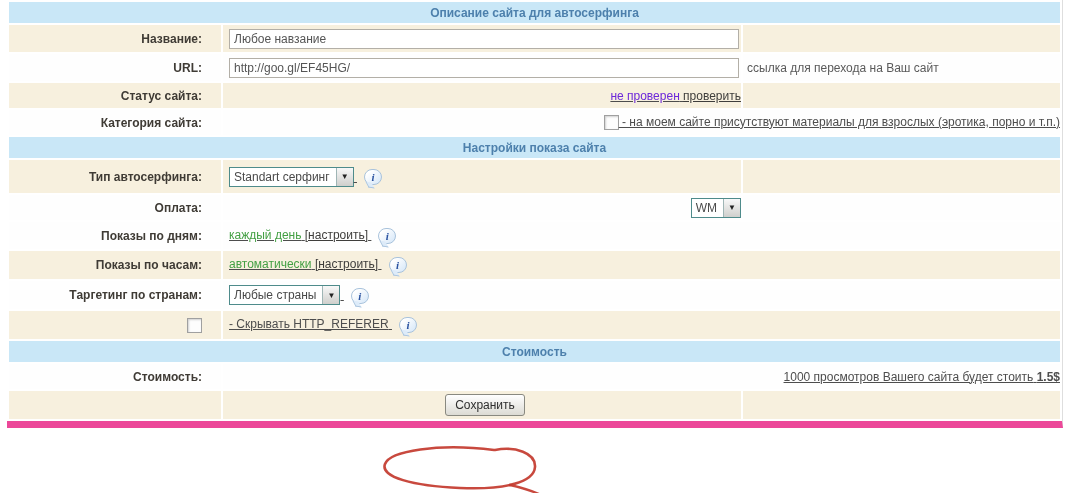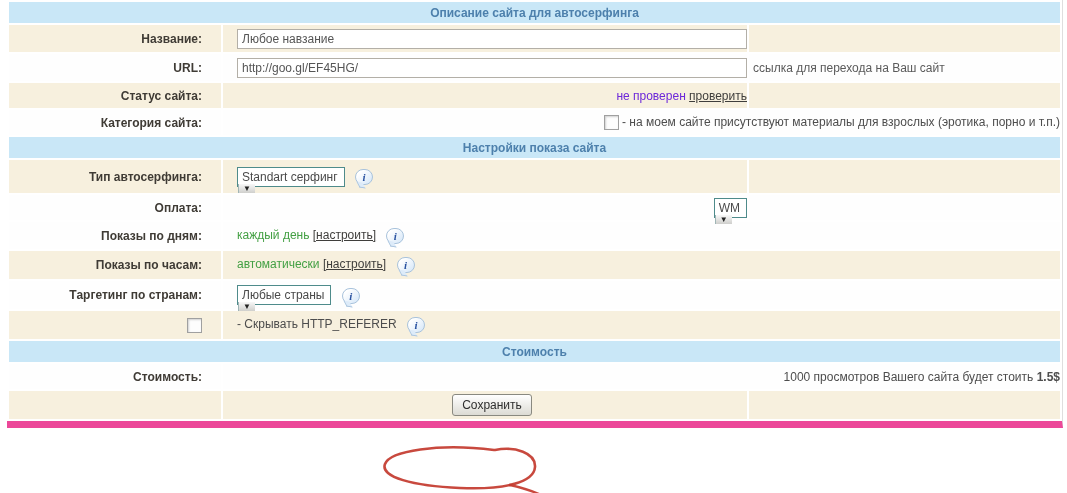--- a/index.html
+++ b/index.html
@@ -9,39 +9,39 @@
 
   .page-title { color:#2e74ad; font-size:15px; font-weight:bold; padding:6px 0 6px 8px; letter-spacing:.2px; }
 
   table.form { border-collapse:separate; border-spacing:2px; width:1056px; margin-left:7px;
                border-bottom:7px solid #ec4899; border-right:1px solid #dedede; background:#ffffff; }
   td { vertical-align:middle; font-size:12px; }
 
   tr.sec td { background:#c9e7f7; color:#4d80ac; font-weight:bold; text-align:center; height:21px; }
 
   td.lbl { width:212px; text-align:right; padding-right:19px; font-weight:bold; color:#3f3b35; }
-  td.val { width:518px; padding-left:14px; }
+  td.val { width:518px; padding-left:6px;text-decoration:underline; }
   td.ext { color:#5a5a5a; padding-left:4px; }
 
   tr.beige td { background:#f7f0de; }
   tr.white td { background:#fefefe; }
 
   .h26 td { height:27px; } .h24 td { height:25px;text-align:right; } .h31 td { height:33px; } .h28 td { height:28px; }
 
   input.txt { border:1px solid #b3afa7; background:#fff; color:#555; font-family:"Liberation Sans",sans-serif;
               font-size:12px; height:20px; padding:2px 4px; }
   .w-wide { width:510px; } .w-small { width:58px; }
 
   .red-status { color:#6d28d9; }
   a.plain-link { color:#3f3e3c; text-decoration:underline; cursor:pointer; }
   .green { color:#44a044; }
   .hint { color:#4d4d4d; margin-left:6px; }
   .bold { font-weight:bold; }
 
-  .select { display:inline-flex; align-items:stretch; border:1px solid #4e8b8b; background:#fff; height:20px; cursor:default;flex-direction:column; }
+  .select { display:inline-flex; align-items:stretch; border:1px solid #4e8b8b; background:#fff; height:20px; cursor:default; }
   .select .sel-text { padding:2px 6px 0 4px; color:#4a4a4a; white-space:nowrap; }
   .select .sel-btn { width:17px; background:linear-gradient(#f8f8f8,#cfcfcc); border-left:1px solid #9fb5b5;
                      display:flex; align-items:center; justify-content:center; font-size:8px; color:#222; }
 
   .checkbox { display:inline-block; width:15px; height:15px; background:#fdfdfd; border:1px solid #a0a0a0;
               box-shadow:inset 1px 1px 2px rgba(0,0,0,.18); vertical-align:middle; cursor:pointer; }
 
   .info { position:relative; display:inline-block; width:18px; height:16px; margin-left:7px; vertical-align:middle;
           background:linear-gradient(135deg,#ffffff 20%,#d4e6f8); border:1px solid #a9c3dc; border-radius:8px;
           color:#2a52a0; font:italic bold 11px "Liberation Serif", serif; text-align:center; line-height:14px; cursor:pointer; }

